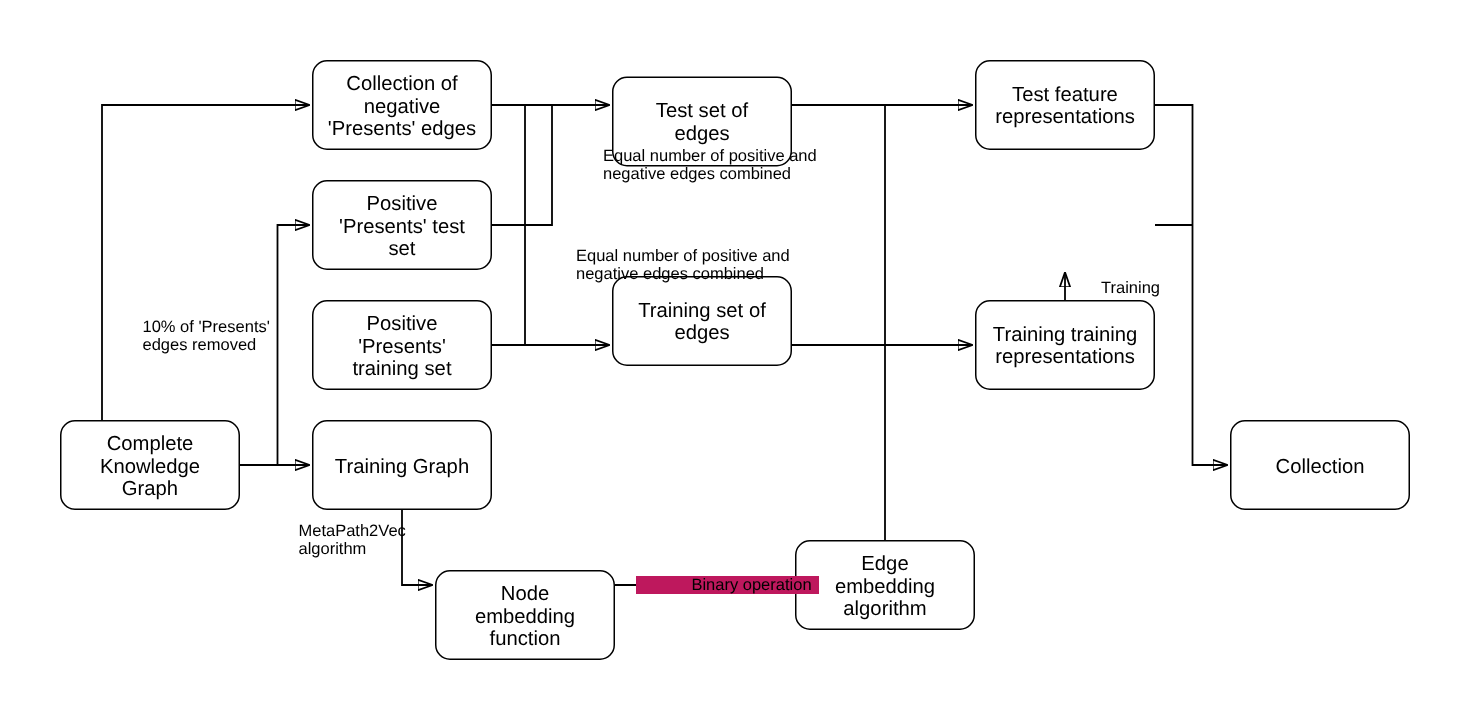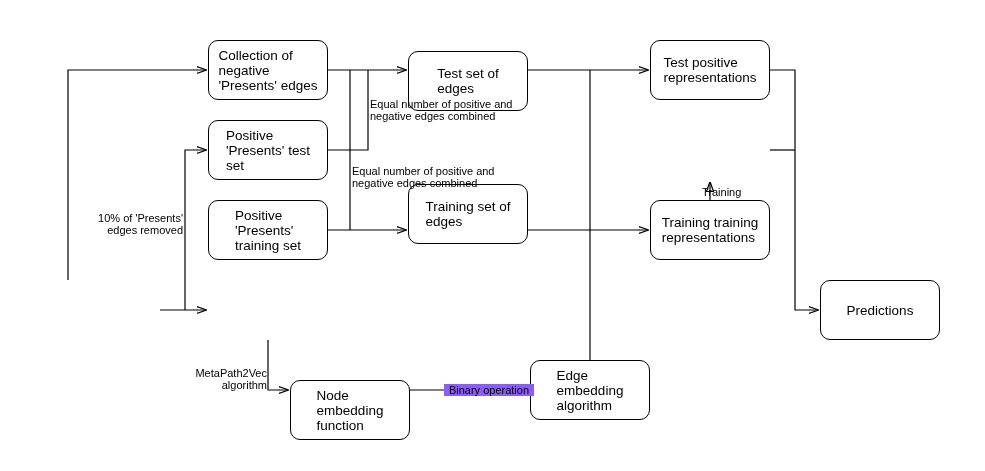--- a/index.html
+++ b/index.html
@@ -29,35 +29,36 @@
     position: absolute;
     width: 120px;
     height: 60px;
     box-sizing: border-box;
     background: #ffffff;
     border: 1.6px solid #000000;
     border-radius: 10px;
     display: flex;
     align-items: center;
     justify-content: center;
-    text-align: left;
+    text-align: center;
     font-size: 13.5px;
     line-height: 15px;
     color: #000000;
   }
   .node span { white-space: pre-line; }
   .elabel {
     position: absolute;
     font-size: 11px;
     line-height: 12px;
     color: #000000;
     white-space: pre-line;
+    padding-left: 32px;
   }
-  .elabel.right { text-align: right; }
-  .elabel.center { text-align: center; background: #8b5cf6; margin-left: 20px; }
+  .elabel.right { }
+  .elabel.center { text-align: center; background: #be185d; }
 </style>
 </head>
 <body>
 
 <div id="canvas">
 
   <svg id="wires" width="985" height="471" viewBox="0 0 985 471" xmlns="http://www.w3.org/2000/svg">
     <defs>
       <marker id="arw" markerUnits="userSpaceOnUse" markerWidth="10" markerHeight="8" viewBox="0 0 10 8" refX="9.5" refY="4" orient="auto">
         <path d="M0,0.5 L10,4 L0,7.5 Z" stroke="none" fill="#000000"></path>
@@ -88,69 +89,77 @@
 
     <path d="M 770 150 H 795"></path>
 
     <path d="M 710 200 V 182" marker-end="url(#arw)"></path>
 
     <path d="M 268 340 V 390 H 288" marker-end="url(#arw)"></path>
 
     <path d="M 410 390 H 528" marker-end="url(#arw)"></path>
   </svg>
 
+  <div class="node" style="left:40px;top:280px">
+    <span>Complete
+Knowledge
+Graph</span>
+  </div>
   <div class="node" style="left:208px;top:40px">
     <span>Collection of
 negative
 'Presents' edges</span>
   </div>
   <div class="node" style="left:208px;top:120px">
     <span>Positive
 'Presents' test
 set</span>
   </div>
   <div class="node" style="left:208px;top:200px">
     <span>Positive
 'Presents'
 training set</span>
+  </div>
+  <div class="node" style="left:208px;top:280px">
+    <span>Training Graph</span>
   </div>
   <div class="node" style="left:408px;top:51px">
     <span>Test set of
 edges</span>
   </div>
   <div class="node" style="left:408px;top:184px">
     <span>Training set of
 edges</span>
   </div>
   <div class="node" style="left:290px;top:380px">
     <span>Node
 embedding
 function</span>
   </div>
   <div class="node" style="left:530px;top:360px">
     <span>Edge
 embedding
 algorithm</span>
   </div>
   <div class="node" style="left:650px;top:40px">
-    <span>Test positive
+    <span>Test feature
 representations</span>
   </div>
   <div class="node" style="left:650px;top:200px">
     <span>Training training
 representations</span>
   </div>
   <div class="node" style="left:820px;top:280px">
-    <span>Predictions</span>
+    <span>Collection</span>
   </div>
 
   <div class="elabel right" style="left:63px;top:212px;width:120px">10% of 'Presents'
 edges removed</div>
   <div class="elabel" style="left:370px;top:98px;width:170px">Equal number of positive and
 negative edges combined</div>
   <div class="elabel" style="left:352px;top:165px;width:170px">Equal number of positive and
 negative edges combined</div>
-  <div class="elabel right" style="left:167px;top:367px;width:100px">MetaPath2Vec
+  <div class="elabel right" style="left:167px;top:348px;width:100px">MetaPath2Vec
 algorithm</div>
   <div class="elabel center" style="left:424px;top:384px;width:90px">Binary operation</div>
   <div class="elabel" style="left:702px;top:186px;width:60px">Training</div>
 
 </div>
 
 </body></html>

